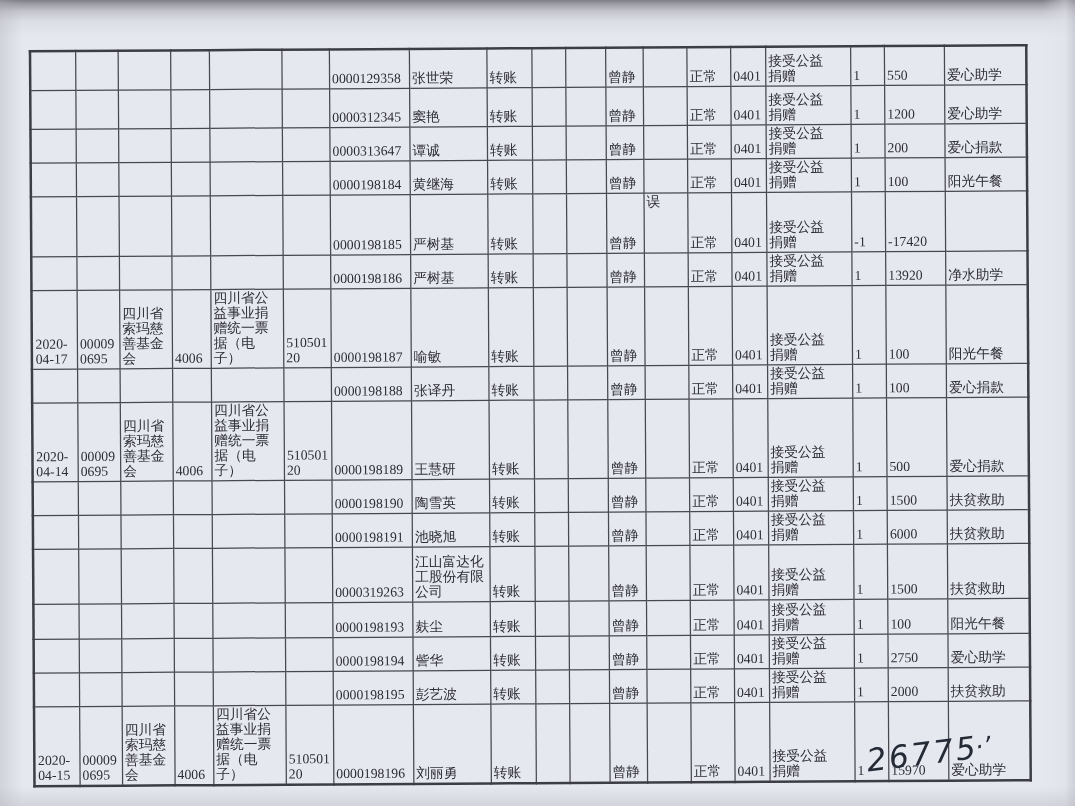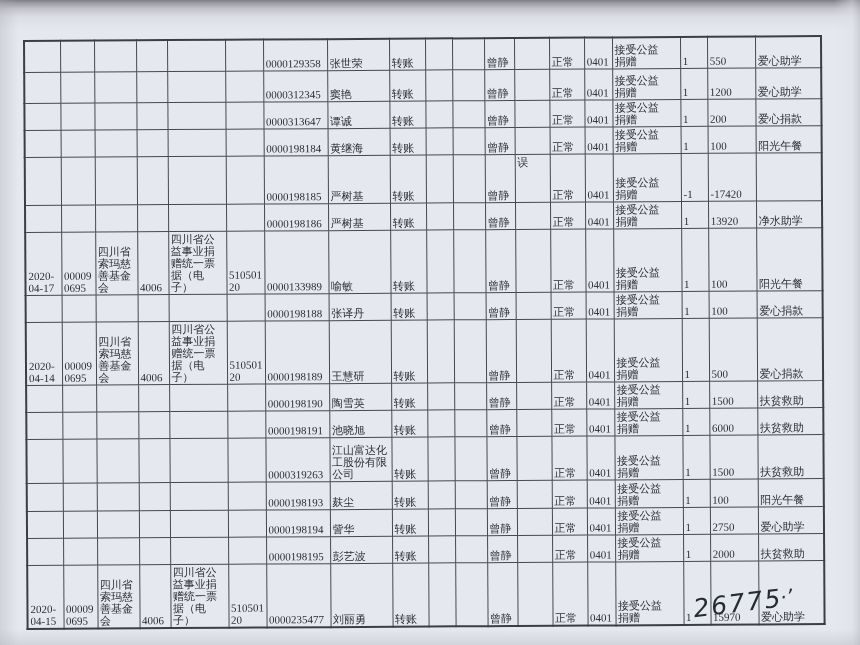--- a/index.html
+++ b/index.html
@@ -225,21 +225,21 @@
             <td class="col-amount">13920</td>
             <td class="col-purpose">净水助学</td>
           </tr>
           <tr style="height: 58px;">
             <td class="col-date">2020-04-17</td>
             <td class="col-org-code">00009 0695</td>
             <td class="col-org-name">四川省索玛慈善基金会</td>
             <td class="col-seq">4006</td>
             <td class="col-receipt-type">四川省公益事业捐赠统一票据（电子）</td>
             <td class="col-region-code">510501 20</td>
-            <td class="col-receipt-no">0000133989</td>
+            <td class="col-receipt-no">0000198187</td>
             <td class="col-donor">喻敏</td>
             <td class="col-method">转账</td>
             <td class="col-blank-a"></td>
             <td class="col-blank-b"></td>
             <td class="col-handler">曾静</td>
             <td class="col-note"></td>
             <td class="col-status">正常</td>
             <td class="col-type-code">0401</td>
             <td class="col-biz-type">接受公益捐赠</td>
             <td class="col-qty">1</td>
@@ -414,21 +414,21 @@
             <td class="col-amount">2000</td>
             <td class="col-purpose">扶贫救助</td>
           </tr>
           <tr style="height: 59px;">
             <td class="col-date">2020-04-15</td>
             <td class="col-org-code">00009 0695</td>
             <td class="col-org-name">四川省索玛慈善基金会</td>
             <td class="col-seq">4006</td>
             <td class="col-receipt-type">四川省公益事业捐赠统一票据（电子）</td>
             <td class="col-region-code">510501 20</td>
-            <td class="col-receipt-no">0000235477</td>
+            <td class="col-receipt-no">0000198196</td>
             <td class="col-donor">刘丽勇</td>
             <td class="col-method">转账</td>
             <td class="col-blank-a"></td>
             <td class="col-blank-b"></td>
             <td class="col-handler">曾静</td>
             <td class="col-note"></td>
             <td class="col-status">正常</td>
             <td class="col-type-code">0401</td>
             <td class="col-biz-type">接受公益捐赠</td>
             <td class="col-qty">1</td>

